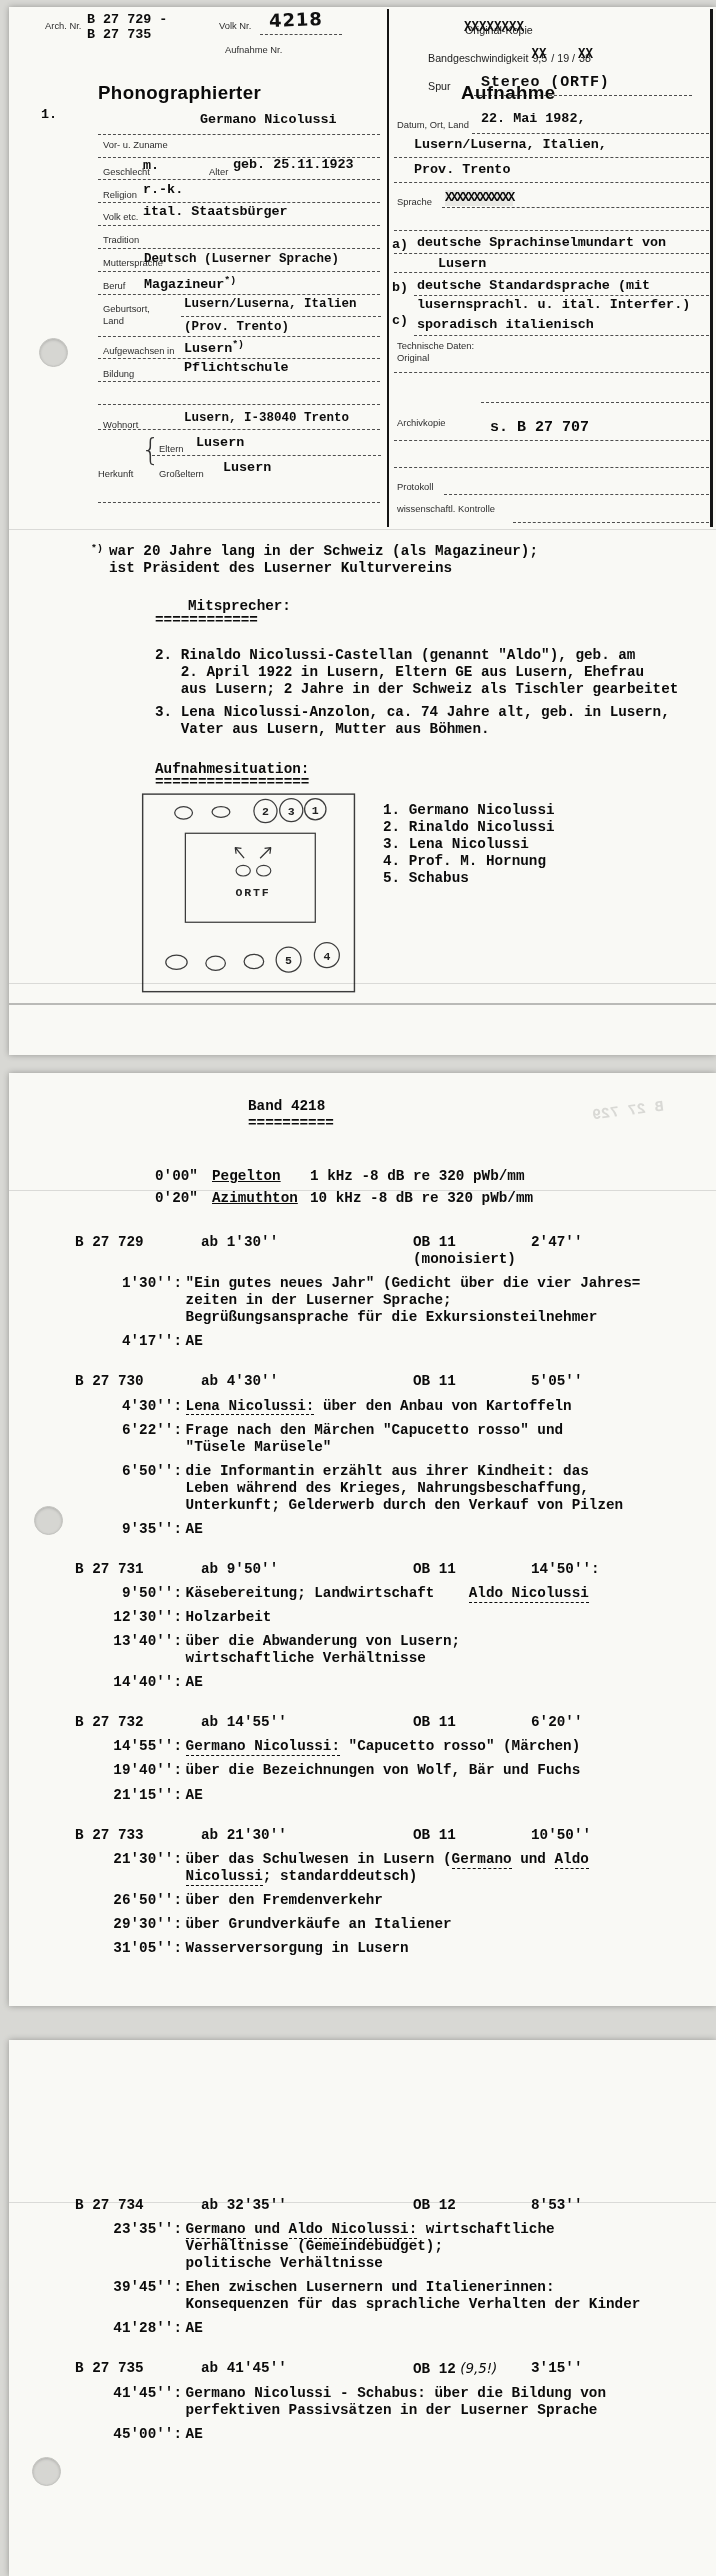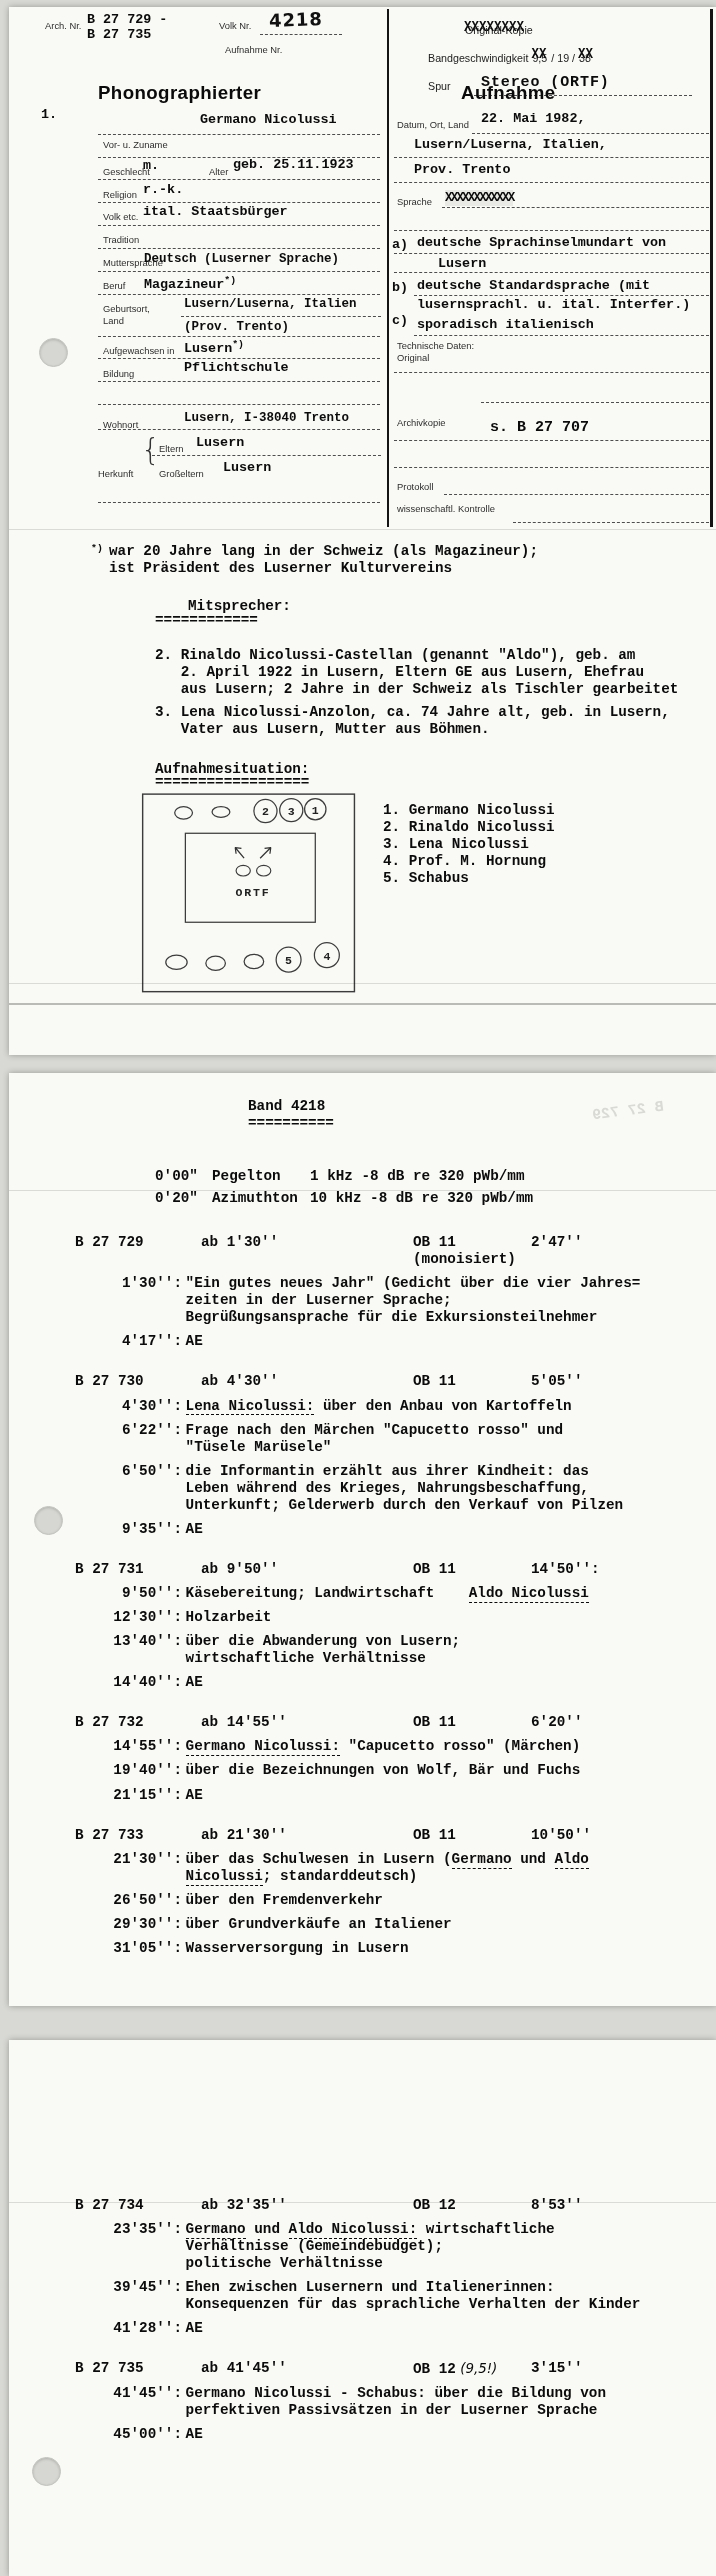--- a/index.html
+++ b/index.html
@@ -31,21 +31,21 @@
   .hand{font-family:"DejaVu Sans",sans-serif;font-style:italic;font-weight:normal;font-size:13.4px;}
   .handwrite{font-family:"DejaVu Sans",sans-serif;font-weight:bold;font-size:18px;letter-spacing:0.9px;
              transform:rotate(-2deg);display:inline-block;}
   .ghost{position:absolute;transform:scaleX(-1) rotate(7deg);color:rgba(50,50,50,.16);
          font:bold 15px "Liberation Mono",monospace;}
   .brace{font:300 30px/30px "DejaVu Sans",sans-serif;color:#333;}
   
   .band-block{margin:25px 0 0 239px;}
   .cal{display:flex;margin-left:146px;}
   .cal .ctime{width:57px;}
-  .cal .cname{width:98px;}
+  .cal .cname{width:98px;text-decoration:underline;}
   .entries{margin-top:27px;}
   .entry{margin:23px 0 0 66px;}
   .ehdr{display:flex;}
   .eid{width:126px;}
   .eab{width:212px;}
   .eob{width:118px;}
   .eitem{display:flex;margin:7.1px 0 0 36px;align-items:flex-start;}
   .itime{width:71px;text-align:right;white-space:pre;flex:none;}
   .itext{margin-left:3.6px;white-space:pre-wrap;}
   svg text{font-family:"Liberation Mono",monospace;font-weight:bold;}

